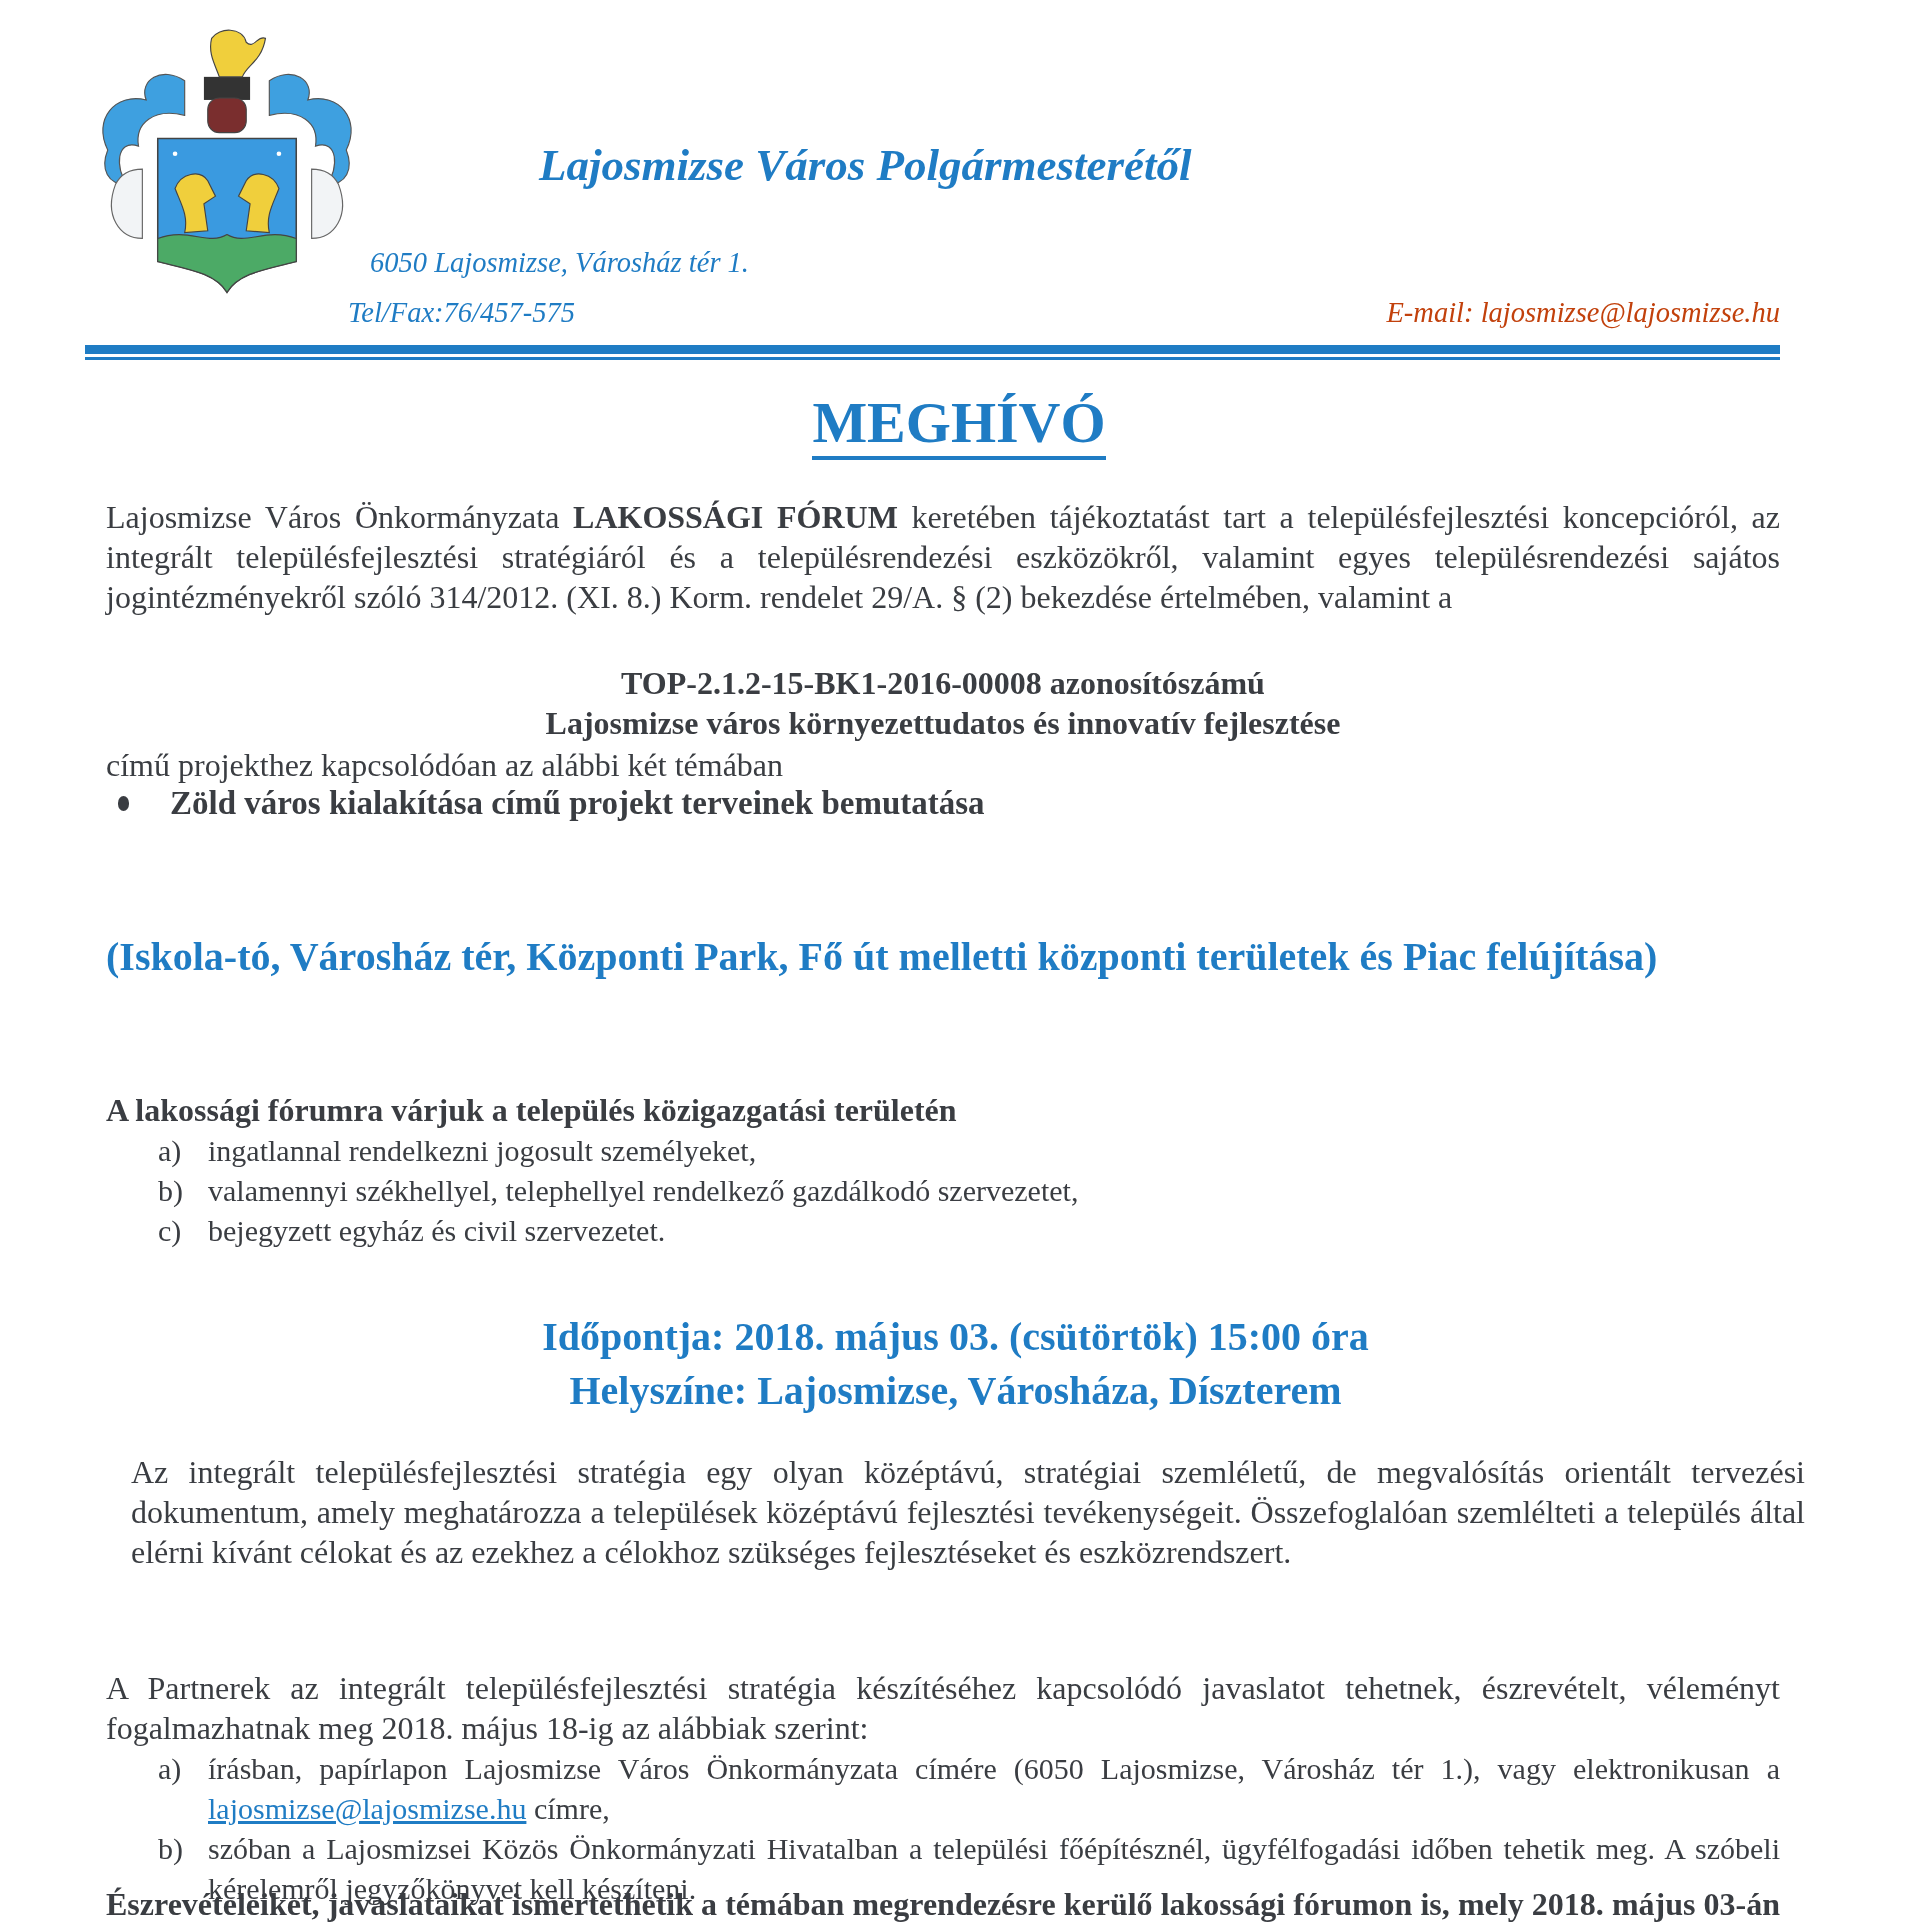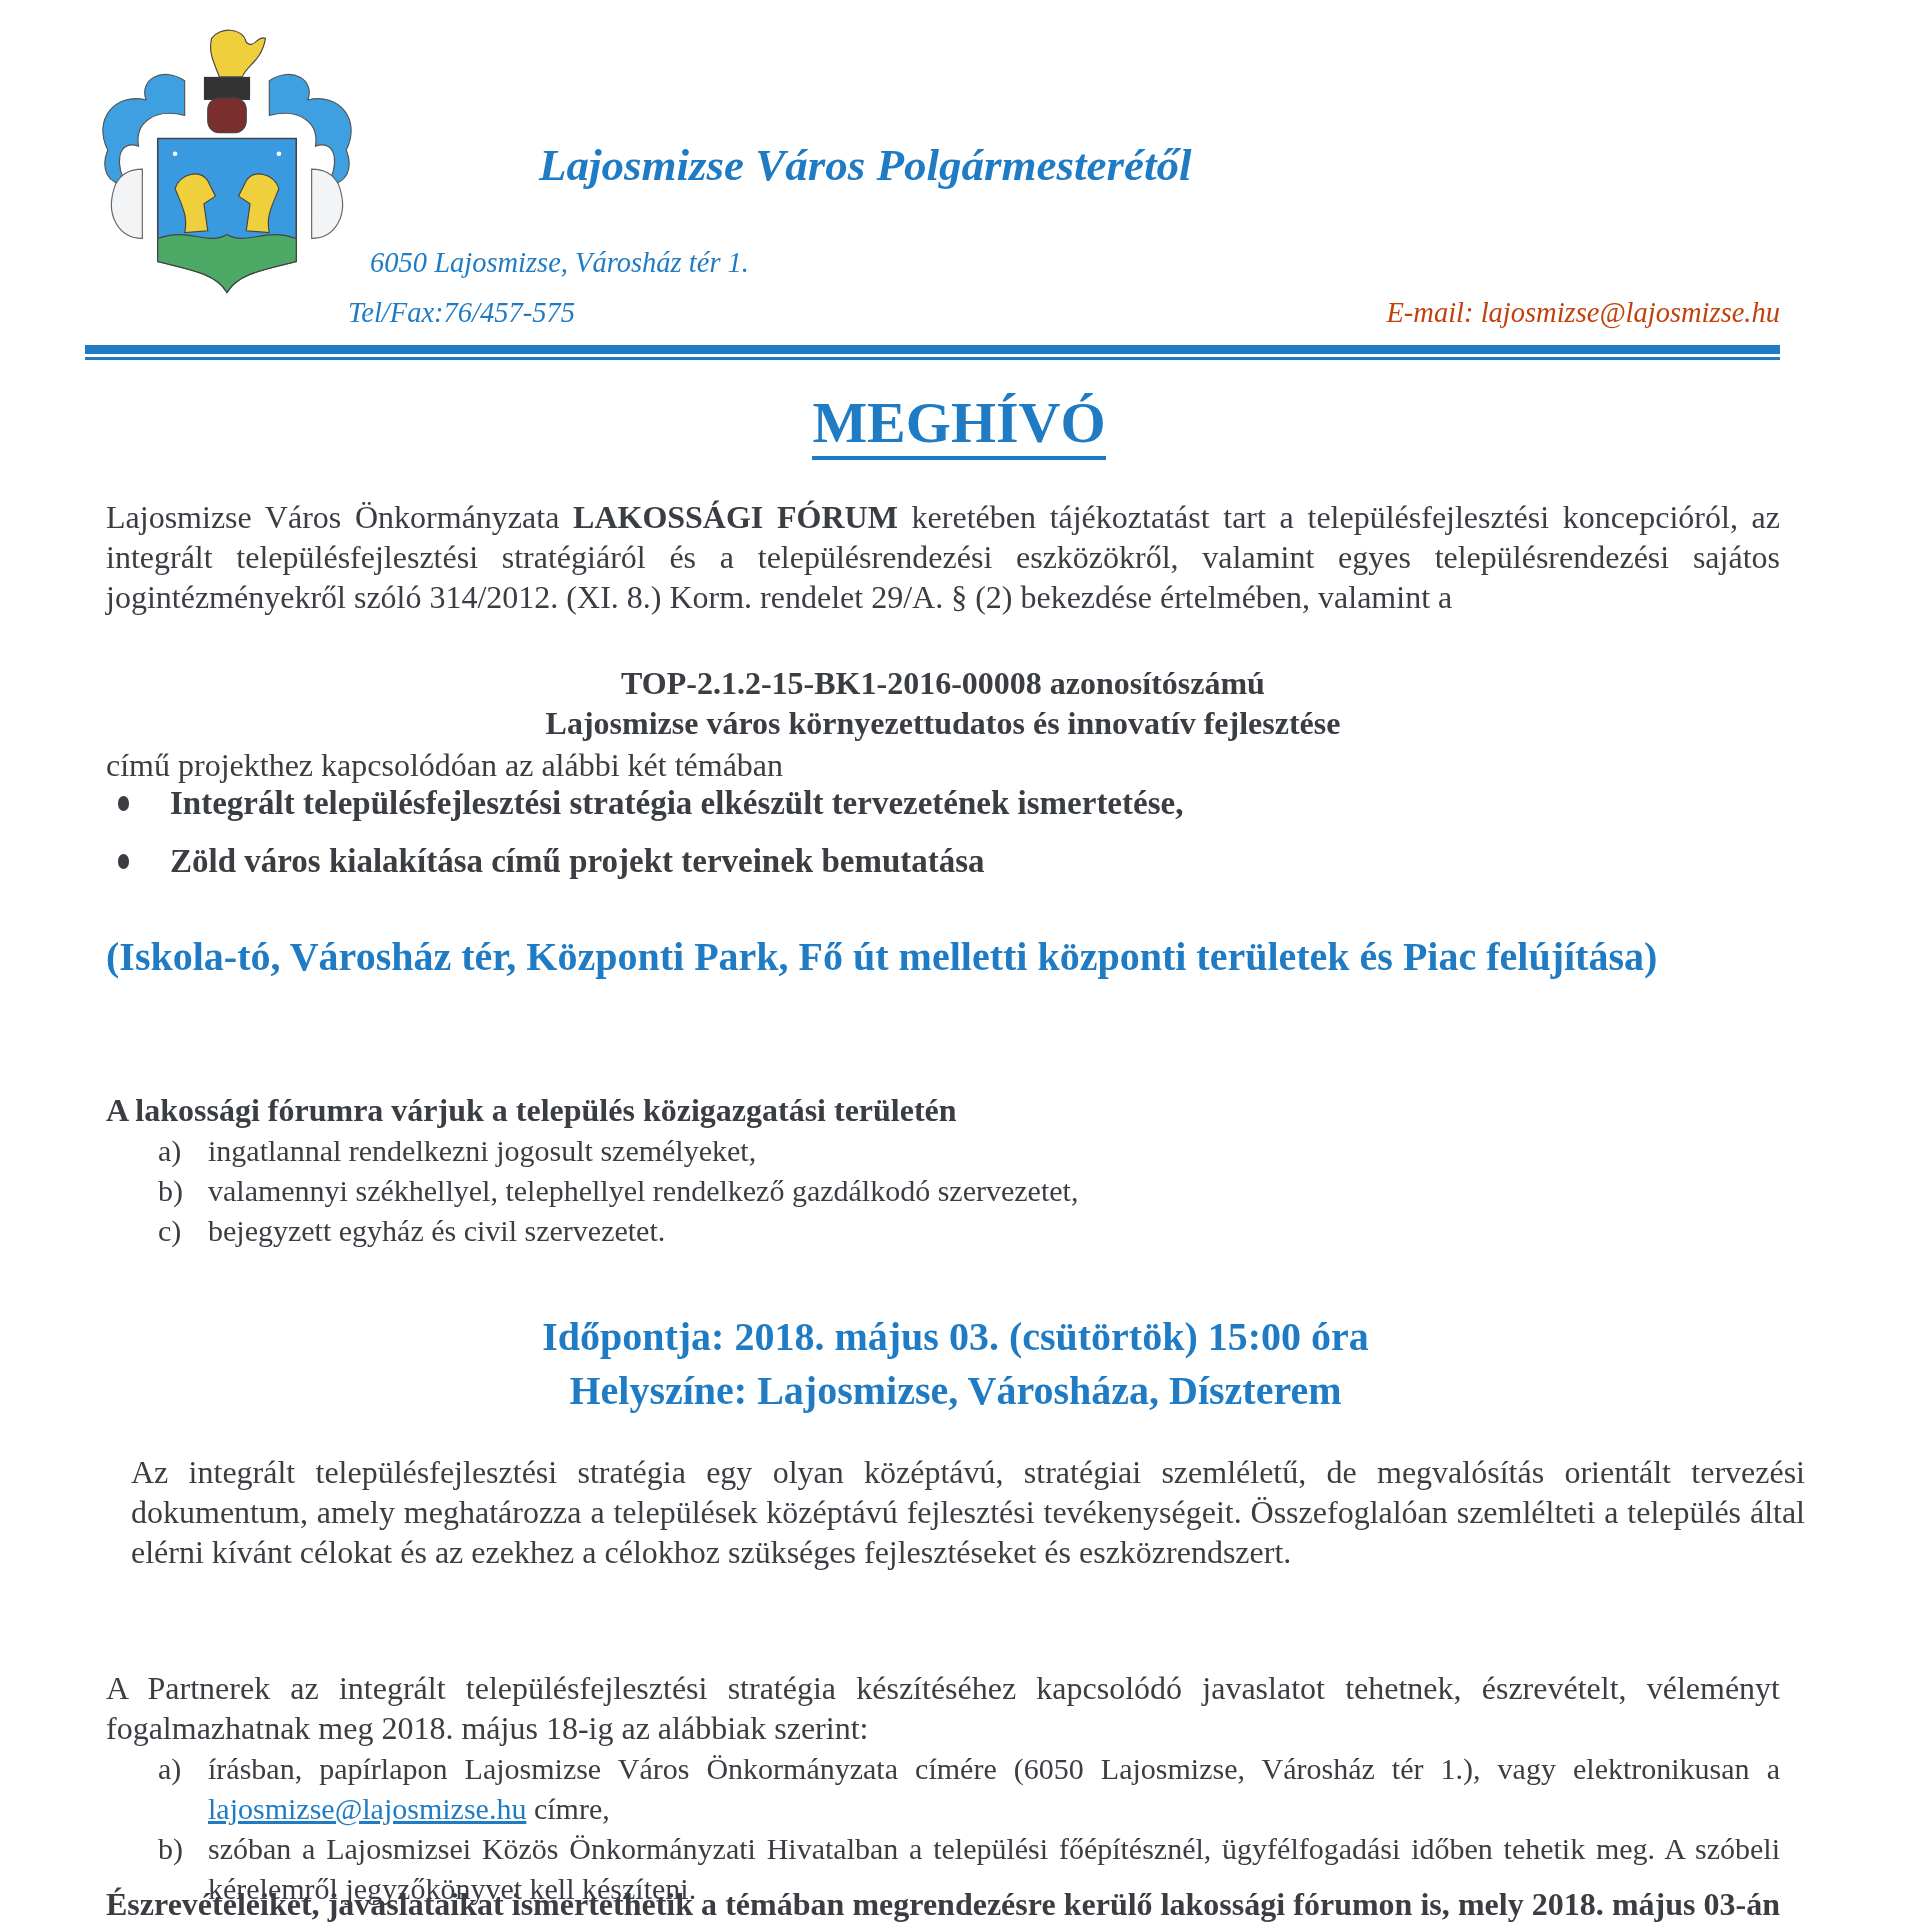--- a/index.html
+++ b/index.html
@@ -58,21 +58,20 @@
 <div class="abs title"><span>MEGHÍVÓ</span></div>
 
 <div class="abs body" style="top:497px;">
   <span>Lajosmizse Város Önkormányzata </span><span class="b">LAKOSSÁGI FÓRUM</span><span> keretében tájékoztatást tart a településfejlesztési koncepcióról, az integrált településfejlesztési stratégiáról és a településrendezési eszközökről, valamint egyes településrendezési sajátos jogintézményekről szóló 314/2012. (XI. 8.) Korm. rendelet 29/A. § (2) bekezdése értelmében, valamint a</span>
 </div>
 <div class="abs center" style="top:665px;">TOP-2.1.2-15-BK1-2016-00008 azonosítószámú</div>
 <div class="abs center" style="top:705px;">Lajosmizse város környezettudatos és innovatív fejlesztése</div>
 <div class="abs body" style="top:745px;">című projekthez kapcsolódóan az alábbi két témában</div>
 
 <div class="abs bullets" style="top:774px;">
-  <div>Integrált településfejlesztési stratégia elkészült tervezetének ismertetése,</div>
   <div>Zöld város kialakítása című projekt terveinek bemutatása</div>
 </div>
 <div class="abs bluebig" style="top:928px;">(Iskola-tó, Városház tér, Központi Park, Fő út melletti központi területek és Piac felújítása)</div>
 
 <div class="abs body b" style="top:1090px;">A lakossági fórumra várjuk a település közigazgatási területén</div>
 <div class="abs list" style="top:1131px;">
   <div class="row">
       <span class="lbl">a)</span>
       <span class="txt">ingatlannal rendelkezni jogosult személyeket,</span>
     </div>

